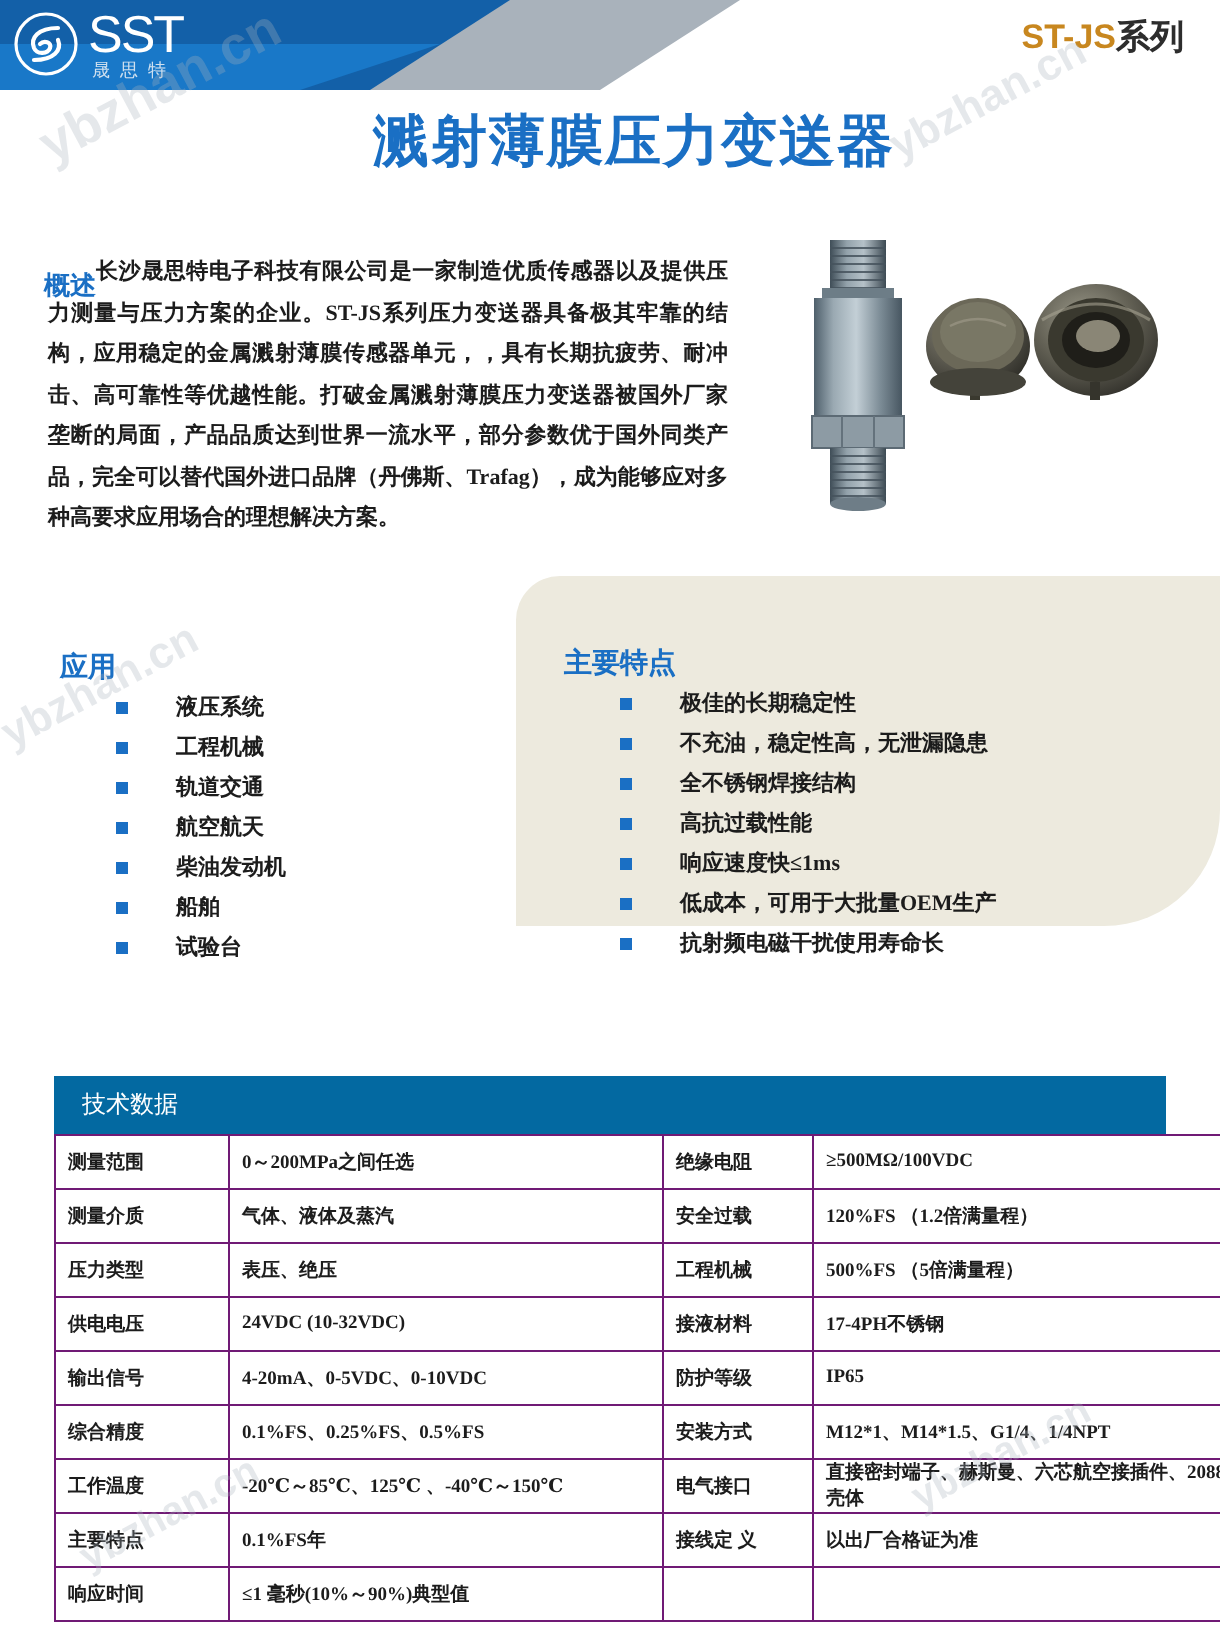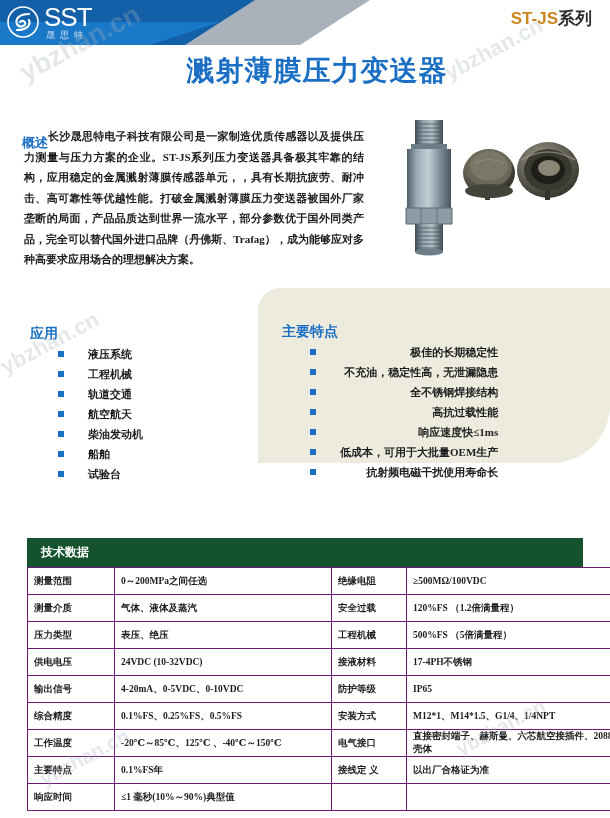--- a/index.html
+++ b/index.html
@@ -67,36 +67,36 @@
   }
   
   .photo{position:absolute;left:385px;top:118px;width:215px;height:155px;}
   
   .app-list{position:absolute;left:40px;top:330px;}
   .feat-panel{
     position:absolute;left:258px;top:288px;width:352px;height:175px;
     background:#edeade;
     border-top-left-radius:22px;border-bottom-right-radius:58px;
   }
-  .feat-list{position:absolute;left:292px;top:328px;text-align:right;}
+  .feat-list{position:absolute;left:292px;top:328px;}
   ul.blist{list-style:none;margin:18px;padding:0;}
   ul.blist li{
     position:relative;padding-left:30px;margin-bottom:7px;
     font-size:11px;font-weight:bold;color:#1c1c1c;line-height:13px;
   }
   ul.blist li::before{
     content:"";position:absolute;left:0;top:3px;
     width:6px;height:6px;background:#1a6fc4;
   }
   
   .tbl-wrap{position:absolute;left:27px;top:538px;width:556px;}
   .tbl-head{
-    background:#14532d;color:#ffffff;
-    font-family:"Liberation Sans","DejaVu Sans",sans-serif;
-    font-size:12px;font-weight:bold;
+    background:#0369a1;color:#ffffff;
+    font-family:"Liberation Sans","DejaVu Sans",sans-serif;
+    font-size:12px;font-weight:normal;
     padding:6px 0 6px 14px;
   }
   table.tech{border-collapse:collapse;width:556px;table-layout:fixed;}
   table.tech td{
     border:1px solid #701a75;
     font-size:9.5px;font-weight:bold;color:#1c1c1c;
     height:26px;padding:0 6px;vertical-align:middle;
   }
   td.lbl{width:74px;}
   td.val{width:204px;}

